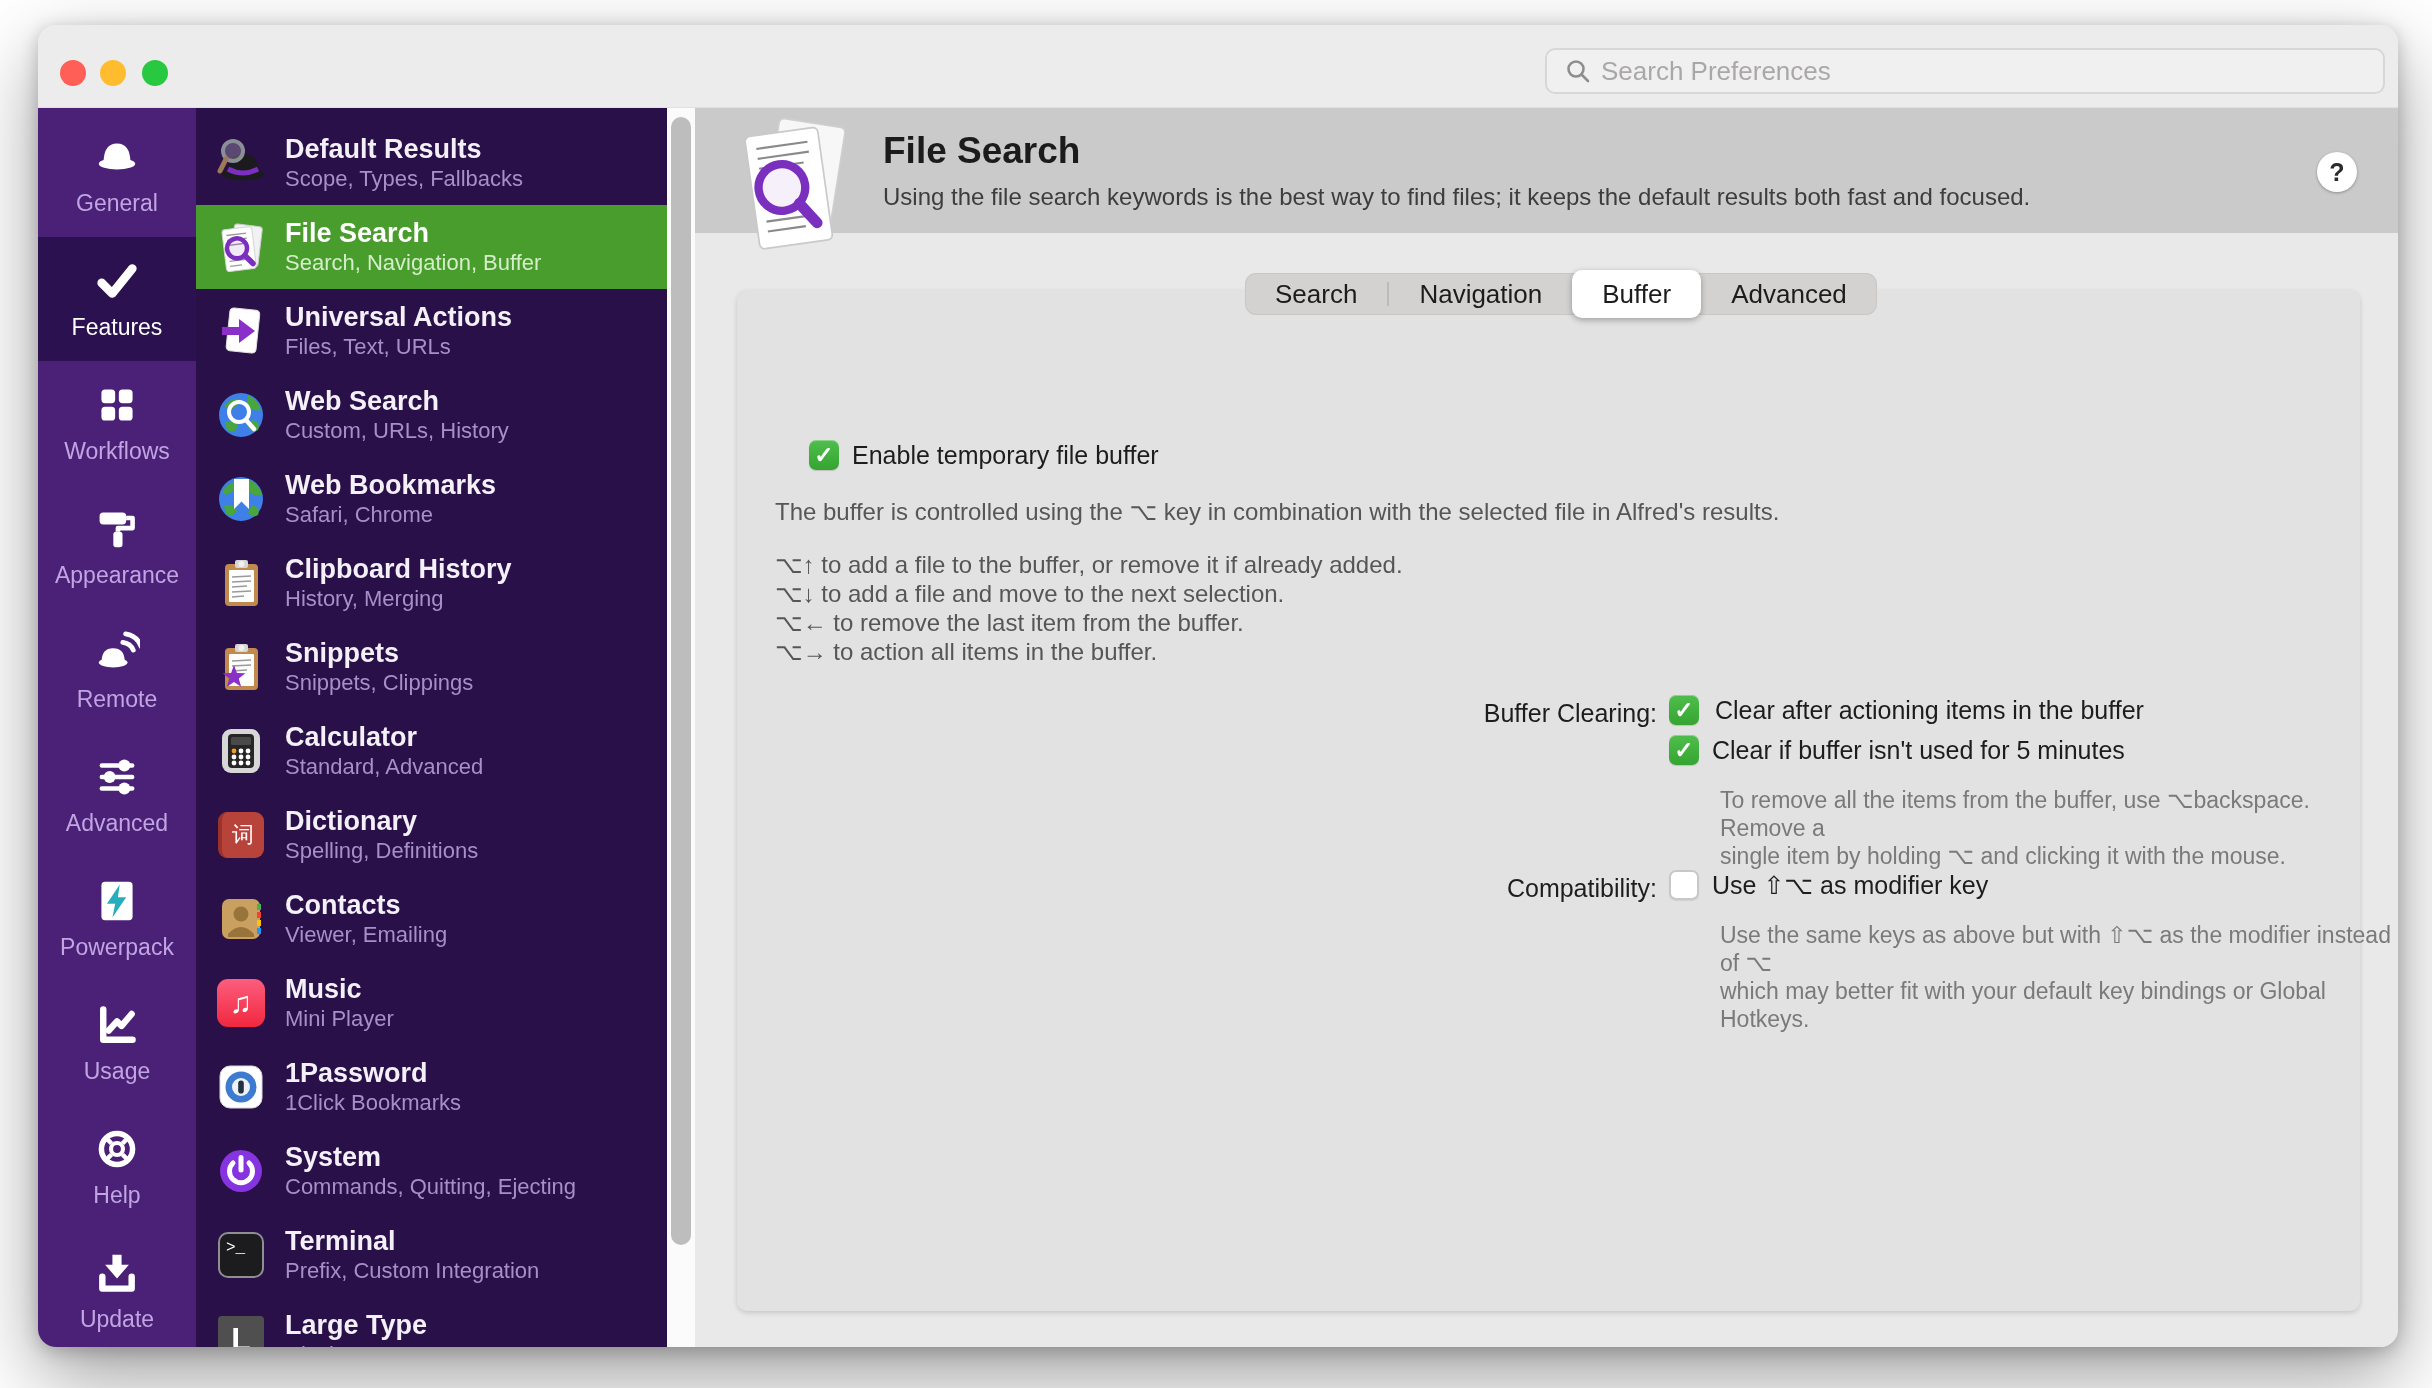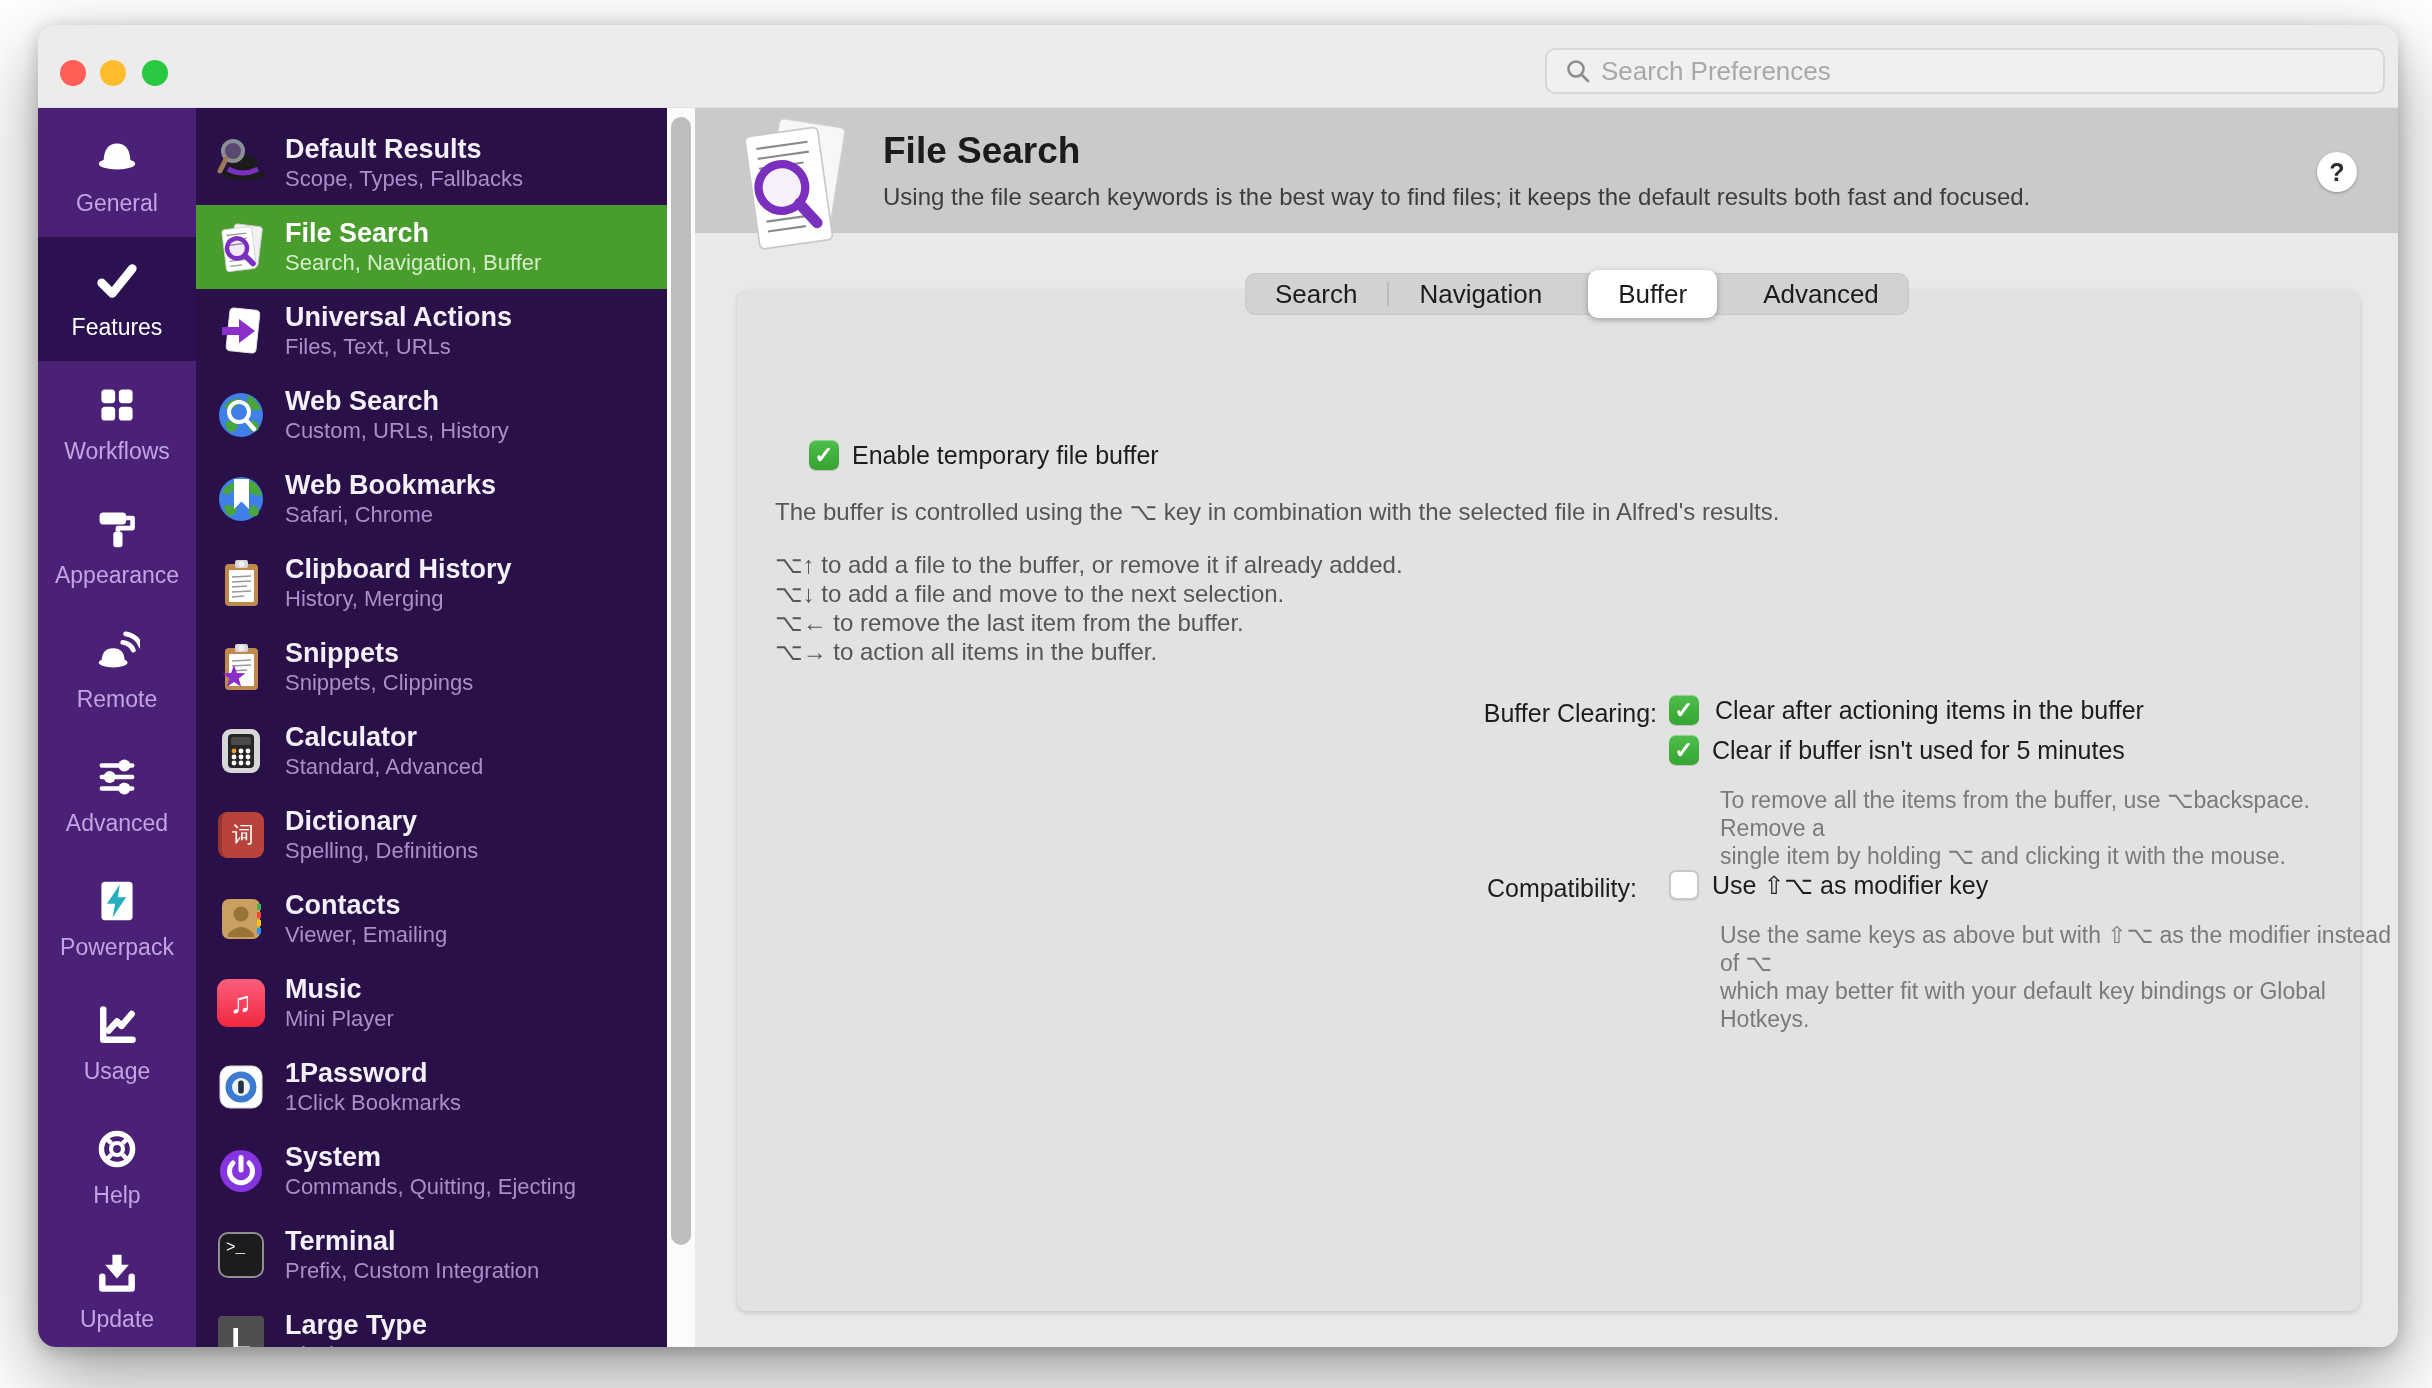--- a/index.html
+++ b/index.html
@@ -67,21 +67,21 @@
     position:absolute; left:1622px; top:44px; width:40px; height:40px; border-radius:50%;
     background:#FFFFFF; box-shadow:0 1px 3px rgba(0,0,0,.3);
     display:flex; align-items:center; justify-content:center;
     font-size:25px; font-weight:bold; color:#2b2b2b;
   }
 
   .panel { position:absolute; left:42px; top:182px; width:1623px; height:1021px; background:#E3E2E2; border-radius:10px; box-shadow:0 2px 5px rgba(0,0,0,.15); }
 
   .seg { position:absolute; left:550px; top:165px; height:42px; display:inline-flex; align-items:center; background:#D3D2D1; border-radius:11px; box-shadow:inset 0 0 0 1px rgba(0,0,0,.05); z-index:2; }
   .seg-item { padding:0 30px; height:42px; display:flex; align-items:center; font-size:26px; color:#1C1C1C; }
-  .seg-item.selected { background:#FFFFFF; border-radius:10px; height:48px; margin:-3px 16px; box-shadow:0 2px 6px rgba(0,0,0,.3); }
+  .seg-item.selected { background:#FFFFFF; border-radius:10px; height:48px; margin:-3px 0; box-shadow:0 2px 6px rgba(0,0,0,.3); }
   .seg-div { width:2px; height:24px; background:#BCBBBA; }
 
   .cb { width:30px; height:30px; border-radius:7px; flex:none; display:flex; align-items:center; justify-content:center; }
   .cb.checked { background:linear-gradient(#50BE4C,#35A431); box-shadow:inset 0 1px 0 rgba(255,255,255,.35), 0 1px 1px rgba(0,0,0,.15); }
   .cb.checked::after { content:"✓"; color:#fff; font-size:23px; font-weight:bold; line-height:1; }
   .cb.unchecked { background:#FFFFFF; border:2px solid #C9C8C7; box-shadow:0 1px 1px rgba(0,0,0,.08); }
 
   .opt-row { position:absolute; display:flex; align-items:center; gap:13px; }
   .opt-label { font-size:25px; color:#1D1D1D; }
   .body-text { font-size:24px; color:#565656; }
@@ -543,21 +543,21 @@
     </div>
     <div class="opt-row" style="left:974px; top:627px;">
       <div class="cb checked"></div>
       <div class="opt-label">Clear if buffer isn't used for 5 minutes</div>
     </div>
     <div style="position:absolute; left:1017px; top:678px;">
       <div class="note-text">To remove all the items from the buffer, use ⌥backspace. Remove a</div>
       <div class="note-text">single item by holding ⌥ and clicking it with the mouse.</div>
     </div>
 
-    <div class="sec-label" style="left:620px; top:766px;">Compatibility:</div>
+    <div class="sec-label" style="left:640px; top:766px;">Compatibility:</div>
     <div class="opt-row" style="left:974px; top:762px;">
       <div class="cb unchecked"></div>
       <div class="opt-label">Use ⇧⌥ as modifier key</div>
     </div>
     <div style="position:absolute; left:1017px; top:813px;">
       <div class="note-text">Use the same keys as above but with ⇧⌥ as the modifier instead of ⌥</div>
       <div class="note-text">which may better fit with your default key bindings or Global Hotkeys.</div>
     </div>
   </div>
 

